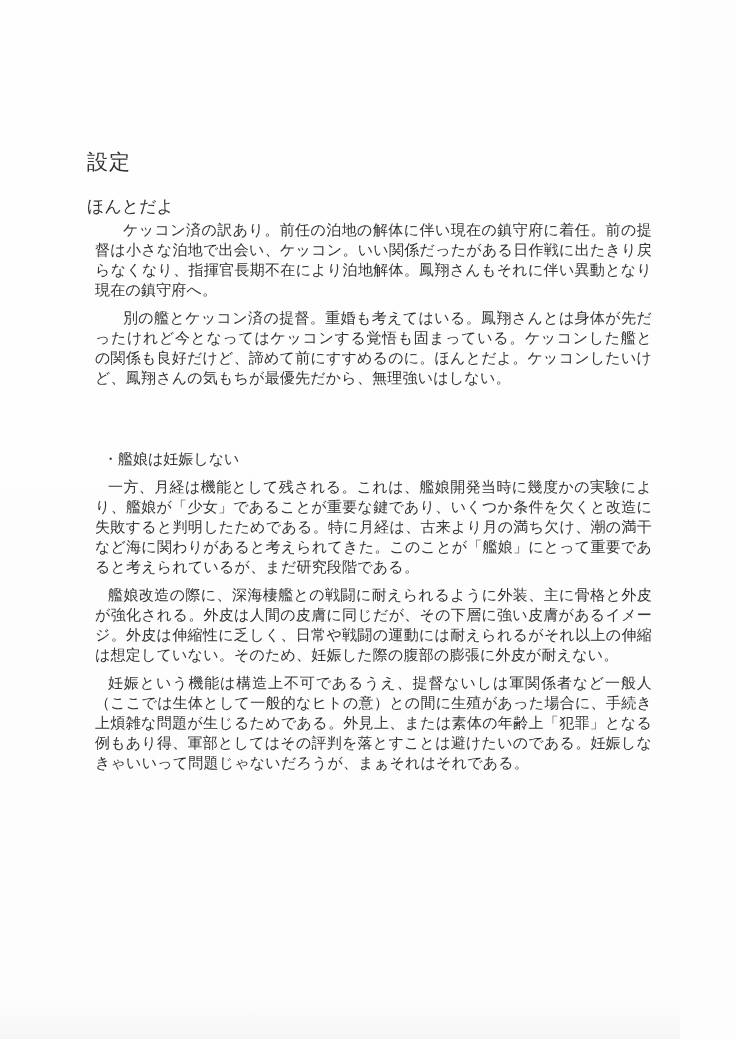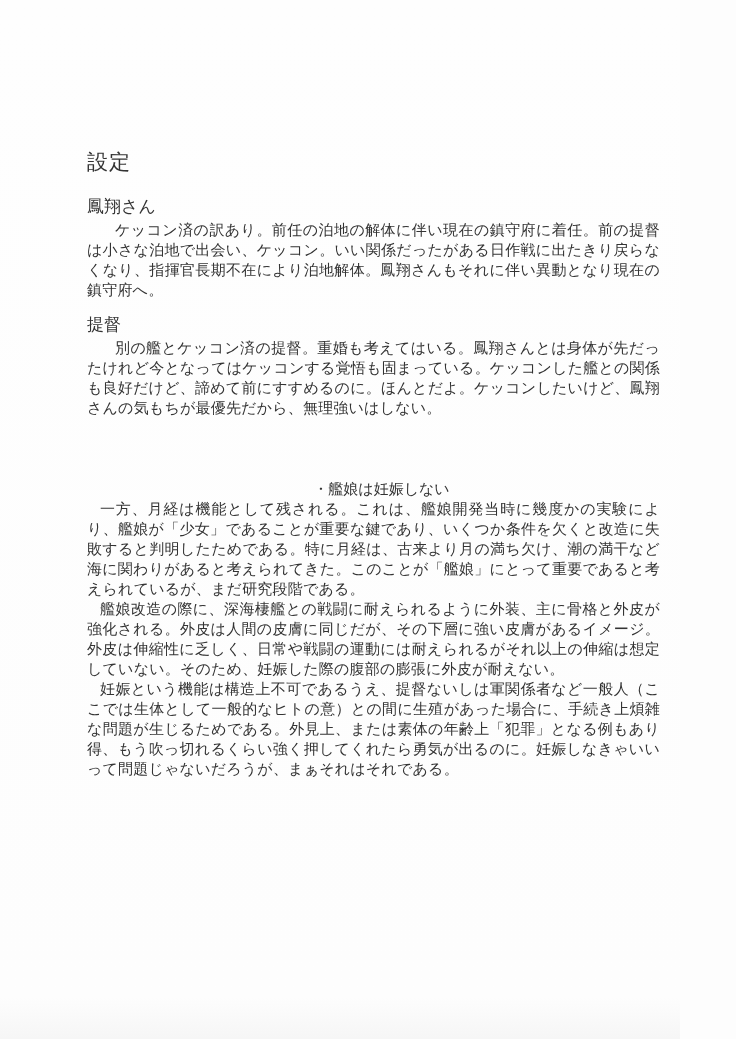--- a/index.html
+++ b/index.html
@@ -39,52 +39,50 @@
     font-weight: normal;
     margin: 0;
   }
   h2#h-houshou { margin-top: 23px; }
   h2#h-teitoku { margin-top: 15px; }
   h3.bullet-heading {
     font-size: 15px;
     line-height: 20px;
     font-weight: normal;
     margin: 61px 0 0 16px;
-    text-align: center;
   }
   p.body-para {
     font-size: 15px;
     line-height: 20px;
-    margin: 0;
+    margin: 8px;
     text-align: justify;
     letter-spacing: 0.2px;
   }
   p.first-after-heading { margin-top: 4px; }
   p.indent-2 { text-indent: 28px; }
   p.indent-1 { text-indent: 13px; }
 </style>
 </head>
 <body>
 
 <div class="page">
   <div class="content">
 
     <h1 class="doc-title">設定</h1>
 
     <section>
-      <h2 class="section-heading" id="h-houshou">鳳翔さん</h2>
+      <h2 class="section-heading" id="h-houshou">ほんとだよ</h2>
       <p class="body-para indent-2 first-after-heading">ケッコン済の訳あり。前任の泊地の解体に伴い現在の鎮守府に着任。前の提督は小さな泊地で出会い、ケッコン。いい関係だったがある日作戦に出たきり戻らなくなり、指揮官長期不在により泊地解体。鳳翔さんもそれに伴い異動となり現在の鎮守府へ。</p>
     </section>
 
     <section>
-      <h2 class="section-heading" id="h-teitoku">提督</h2>
       <p class="body-para indent-2 first-after-heading">別の艦とケッコン済の提督。重婚も考えてはいる。鳳翔さんとは身体が先だったけれど今となってはケッコンする覚悟も固まっている。ケッコンした艦との関係も良好だけど、諦めて前にすすめるのに。ほんとだよ。ケッコンしたいけど、鳳翔さんの気もちが最優先だから、無理強いはしない。</p>
     </section>
 
     <section>
       <h3 class="bullet-heading">・艦娘は妊娠しない</h3>
       <p class="body-para indent-1">一方、月経は機能として残される。これは、艦娘開発当時に幾度かの実験により、艦娘が「少女」であることが重要な鍵であり、いくつか条件を欠くと改造に失敗すると判明したためである。特に月経は、古来より月の満ち欠け、潮の満干など海に関わりがあると考えられてきた。このことが「艦娘」にとって重要であると考えられているが、まだ研究段階である。</p>
       <p class="body-para indent-1">艦娘改造の際に、深海棲艦との戦闘に耐えられるように外装、主に骨格と外皮が強化される。外皮は人間の皮膚に同じだが、その下層に強い皮膚があるイメージ。外皮は伸縮性に乏しく、日常や戦闘の運動には耐えられるがそれ以上の伸縮は想定していない。そのため、妊娠した際の腹部の膨張に外皮が耐えない。</p>
-      <p class="body-para indent-1">妊娠という機能は構造上不可であるうえ、提督ないしは軍関係者など一般人（ここでは生体として一般的なヒトの意）との間に生殖があった場合に、手続き上煩雑な問題が生じるためである。外見上、または素体の年齢上「犯罪」となる例もあり得、もう吹っ切れるくらい強く押してくれたら勇気が出るのに。妊娠しなきゃいいって問題じゃないだろうが、まぁそれはそれである。</p>
+      <p class="body-para indent-1">妊娠という機能は構造上不可であるうえ、提督ないしは軍関係者など一般人（ここでは生体として一般的なヒトの意）との間に生殖があった場合に、手続き上煩雑な問題が生じるためである。外見上、または素体の年齢上「犯罪」となる例もあり得、軍部としてはその評判を落とすことは避けたいのである。妊娠しなきゃいいって問題じゃないだろうが、まぁそれはそれである。</p>
     </section>
 
   </div>
 </div>
 
 </body></html>

